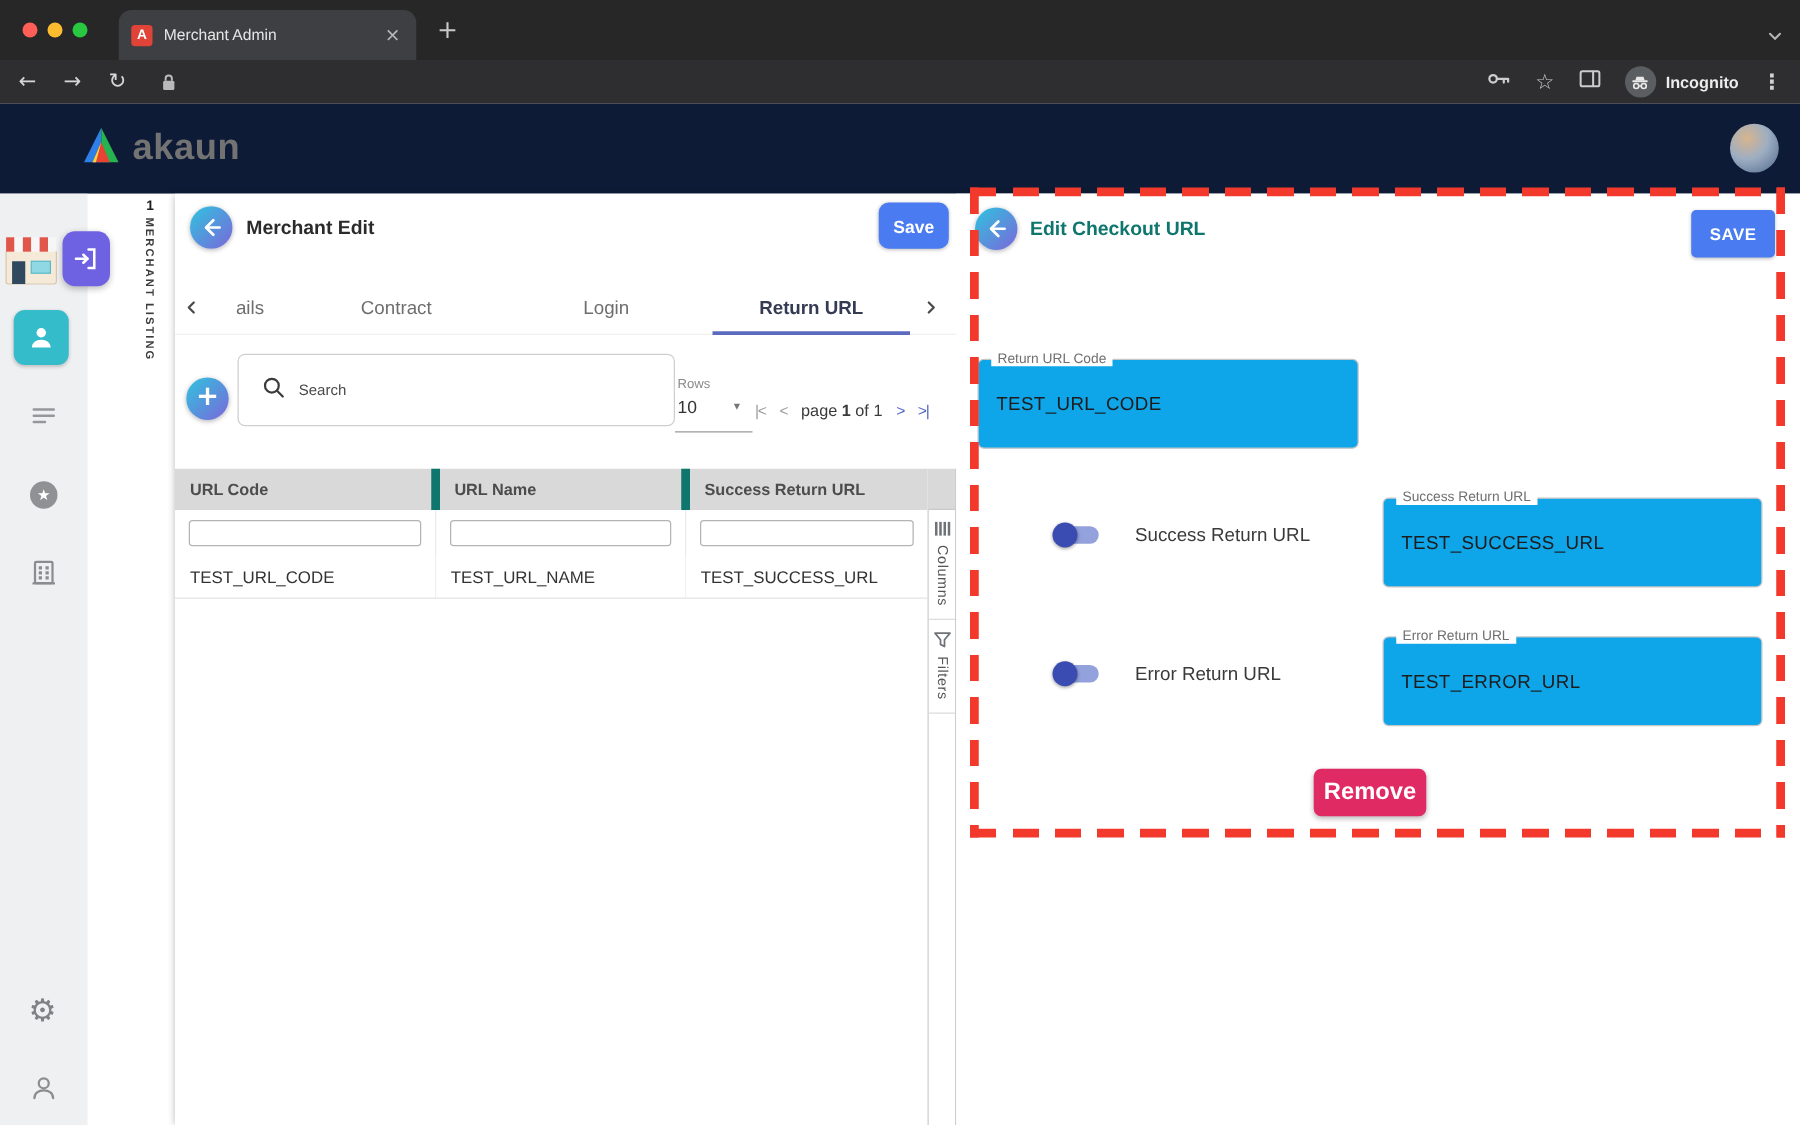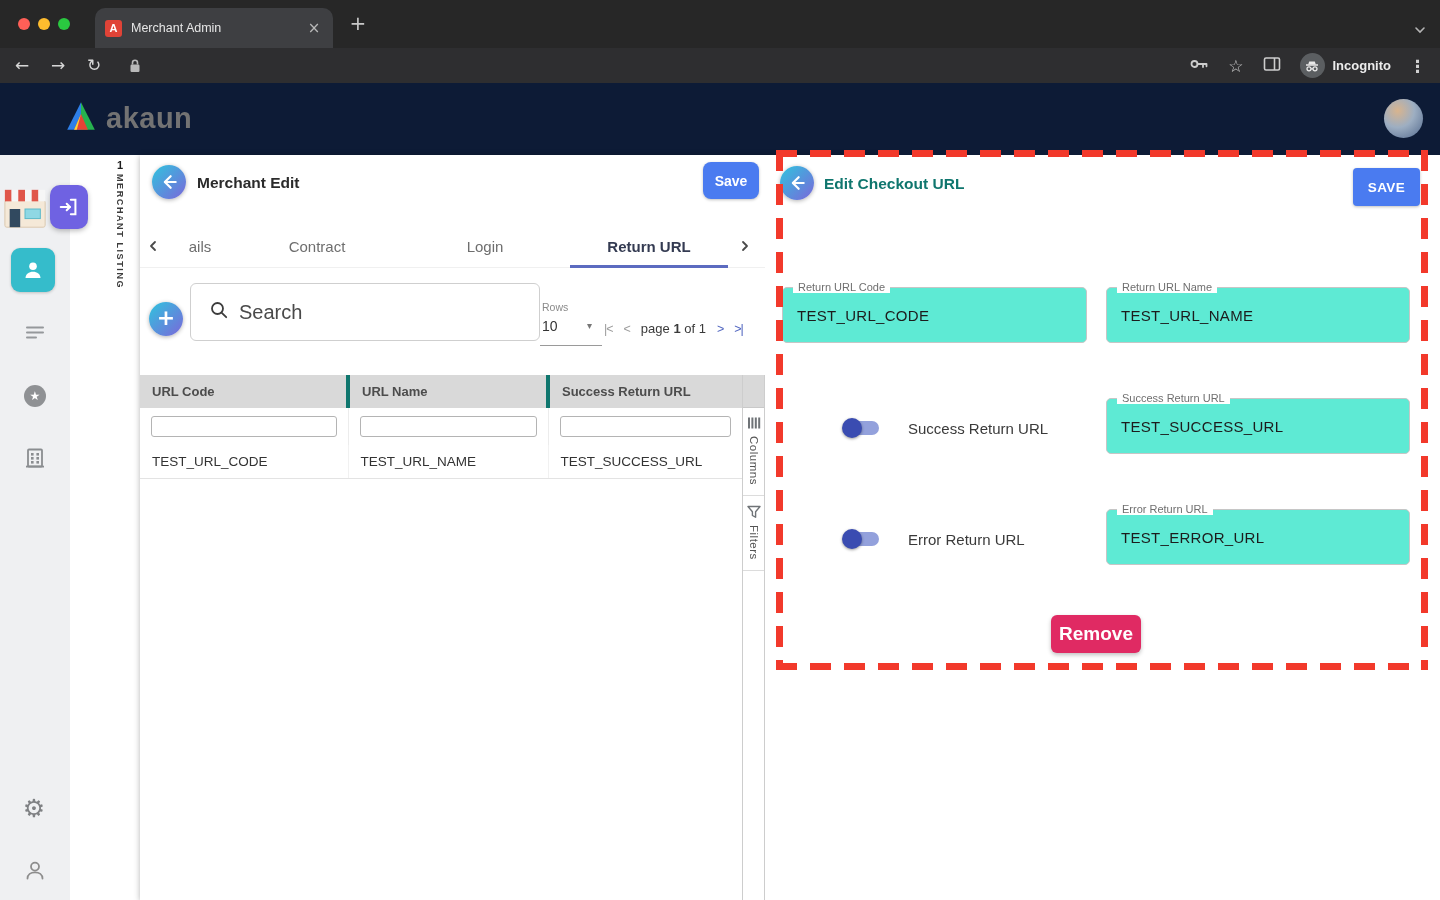--- a/index.html
+++ b/index.html
@@ -85,57 +85,57 @@
   .tabbar { position: absolute; left: 0; top: 70px; width: 625px; height: 43px; display: flex; border-bottom: 1px solid #f0f0f0; }
   .tab-item { display: flex; align-items: center; justify-content: center; font-size: 15px; color: #6e6e6e; position: relative; }
   .w-chev { width: 26px; } .w-t1 { width: 68px; } .w-t2 { width: 170px; } .w-t3 { width: 166px; } .w-t4 { width: 158px; } .w-chev2 { width: 34px; }
   .tab-item.active { color: #343b52; font-weight: 600; }
   .tab-item.active::after { content: ""; position: absolute; left: 0; bottom: -1px; width: 100%; height: 3px; background: var(--tab-underline, #5c6bc0); }
 
   .add-circle { position: absolute; left: 9px; top: 147px; }
   .add-plus { color: #fff; font-size: 22px; font-weight: 600; line-height: 22px; margin-top: -2px; }
   .searchbox { position: absolute; left: 50px; top: 128px; width: 350px; height: 58px; border: 1px solid #cfcfcf; border-radius: 6px;
     display: flex; align-items: center; padding-left: 18px; gap: 10px; background: #fff; }
-  .searchbox input { border: none; outline: none; background: transparent; font-size: 20px; color: #0369a1; width: 250px; font-family: inherit; }
+  .searchbox input { border: none; outline: none; background: transparent; font-size: 12px; color: #0369a1; width: 250px; font-family: inherit; }
   .searchbox input::placeholder { color: #4a4a4a; opacity: 1; }
   .rows-label { position: absolute; left: 402px; top: 146px; font-size: 10.5px; color: #8a8a8a; }
   .rows-select { position: absolute; left: 402px; top: 162px; width: 60px; height: 22px; }
   .rows-value { font-size: 14px; color: #333; }
   .rows-caret { position: absolute; right: 10px; top: 3px; font-size: 10px; color: #777; }
   .rows-underline { position: absolute; left: 400px; top: 190px; width: 62px; height: 1px; background: #9a9a9a; }
   .pager { position: absolute; left: 464px; top: 166px; display: flex; align-items: center; gap: 11px; font-size: 13px; }
   .pg-nav { color: #9c9c9c; font-size: 12.5px; letter-spacing: -1px; }
   .pg-nav.fwd { color: #5166c0; }
   .pg-text { color: #3a3a3a; }
   .pg-text .cur { font-weight: 700; }
 
   table.grid { position: absolute; left: 0; top: 220px; width: 602px; border-collapse: collapse; table-layout: fixed; }
   col.c1 { width: 208px; } col.c2 { width: 200px; } col.c3 { width: 194px; }
-  table.grid th { height: 33px; background: #d9d9d9; font-size: 13px; font-weight: 700; color: #4c4c4c; text-align: left; padding-left: 12px; border-right: 4px solid #0f766e; }
+  table.grid th { height: 33px; background: #d9d9d9; font-size: 13px; font-weight: 700; color: #4c4c4c; text-align: left; padding-left: 12px; border-right: 7px solid #0f766e; }
   table.grid th:last-child { border-right: none; }
   tr.filter-row td { height: 37px; border-right: 1px solid #ececec; }
   tr.filter-row td:last-child { border-right: none; }
   input.filter { display: block; width: calc(100% - 22px); margin-left: 11px; height: 21px; border: 1px solid #b4b4b4; border-radius: 3px; background: #fff; }
   tr.data-row td { height: 33px; font-size: 13.5px; color: #333; padding-left: 12px; border-bottom: 1px solid #e3e3e3; border-right: 1px solid #f1f1f1; }
   tr.data-row td:last-child { border-right: none; }
 
   .siderail { position: absolute; left: 602px; top: 220px; width: 23px; height: 525px; border-left: 1px solid #cdcdcd; border-right: 1px solid #cdcdcd; background: #fff; }
   .rail-cap { height: 33px; background: #d9d9d9; border-bottom: 1px solid #c9c9c9; }
   .sr-item { display: flex; flex-direction: column; align-items: center; padding-top: 8px; }
   .sr-label { writing-mode: vertical-rl; font-size: 11.5px; color: #555; margin-top: 6px; letter-spacing: .5px; }
   .sr-div { width: 100%; height: 1px; background: #dcdcdc; margin-top: 10px; }
 
   
   .right-panel { position: absolute; left: 765px; top: 0; width: 675px; height: 745px; background: #fff; }
   .rp-back { position: absolute; left: 15px; top: 11px; }
   .rp-title { position: absolute; left: 59px; top: 20px; font-size: 15.5px; font-weight: 700; color: #0f766e; }
   .rp-save { position: absolute; left: 588px; top: 13px; width: 67px; height: 38px;
     background: var(--accent-blue, #4a7bf0); color: #fff; font-size: 13.5px; font-weight: 700; letter-spacing: .4px;
     border: none; border-radius: 4px; box-shadow: 0 1px 3px rgba(0,0,0,.25); }
-  .mfield { position: absolute; height: 56px; border: 1px solid #c6c6c6; border-radius: 5px; background: #5eead4; }
+  .mfield { position: absolute; height: 72px; border: 1px solid #c6c6c6; border-radius: 5px; background: #0ea5e9; }
   .mfield .flabel { position: absolute; top: -7px; left: 10px; background: #fff; padding: 0 5px; font-size: 11px; color: #6f6f6f; white-space: nowrap; }
   .mfield input { width: 100%; height: 100%; border: none; outline: none; background: transparent; padding: 0 14px; font-size: 15px; color: #1c1c1c; letter-spacing: .3px; font-family: inherit; }
   .f1 { left: 17px; top: 132px; width: 305px; }
   .f2 { left: 341px; top: 132px; width: 304px; }
   .f3 { left: 341px; top: 243px; width: 304px; }
   .f4 { left: 341px; top: 354px; width: 304px; }
   .trow { position: absolute; left: 77px; display: flex; align-items: center; gap: 26px; height: 22px; }
   .trow1 { top: 262px; } .trow2 { top: 373px; }
   .switch { position: relative; width: 40px; height: 20px; flex: 0 0 auto; }
   .switch .track { position: absolute; left: 3px; top: 3px; width: 34px; height: 14px; border-radius: 7px; background: var(--toggle-track, #93a1dc); }
@@ -425,24 +425,20 @@
         <line x1="7.5" y1="12" x2="20" y2="12" stroke="#fff" stroke-width="2.6" stroke-linecap="round"></line>
       </svg>
     </span>
     <span class="rp-title">Edit Checkout URL</span>
     <button class="rp-save">SAVE</button>
 
     <div class="mfield f1">
       <span class="flabel">Return URL Code</span>
       <input value="TEST_URL_CODE" style="">
     </div>
-    <div class="mfield f2">
-      <span class="flabel">Return URL Name</span>
-      <input value="TEST_URL_NAME" style="">
-    </div>
 
     <div class="trow trow1">
       <span class="switch">
         <span class="track"></span>
         <span class="thumb"></span>
       </span>
       <span class="t-label">Success Return URL</span>
     </div>
     <div class="mfield f3">
       <span class="flabel">Success Return URL</span>

